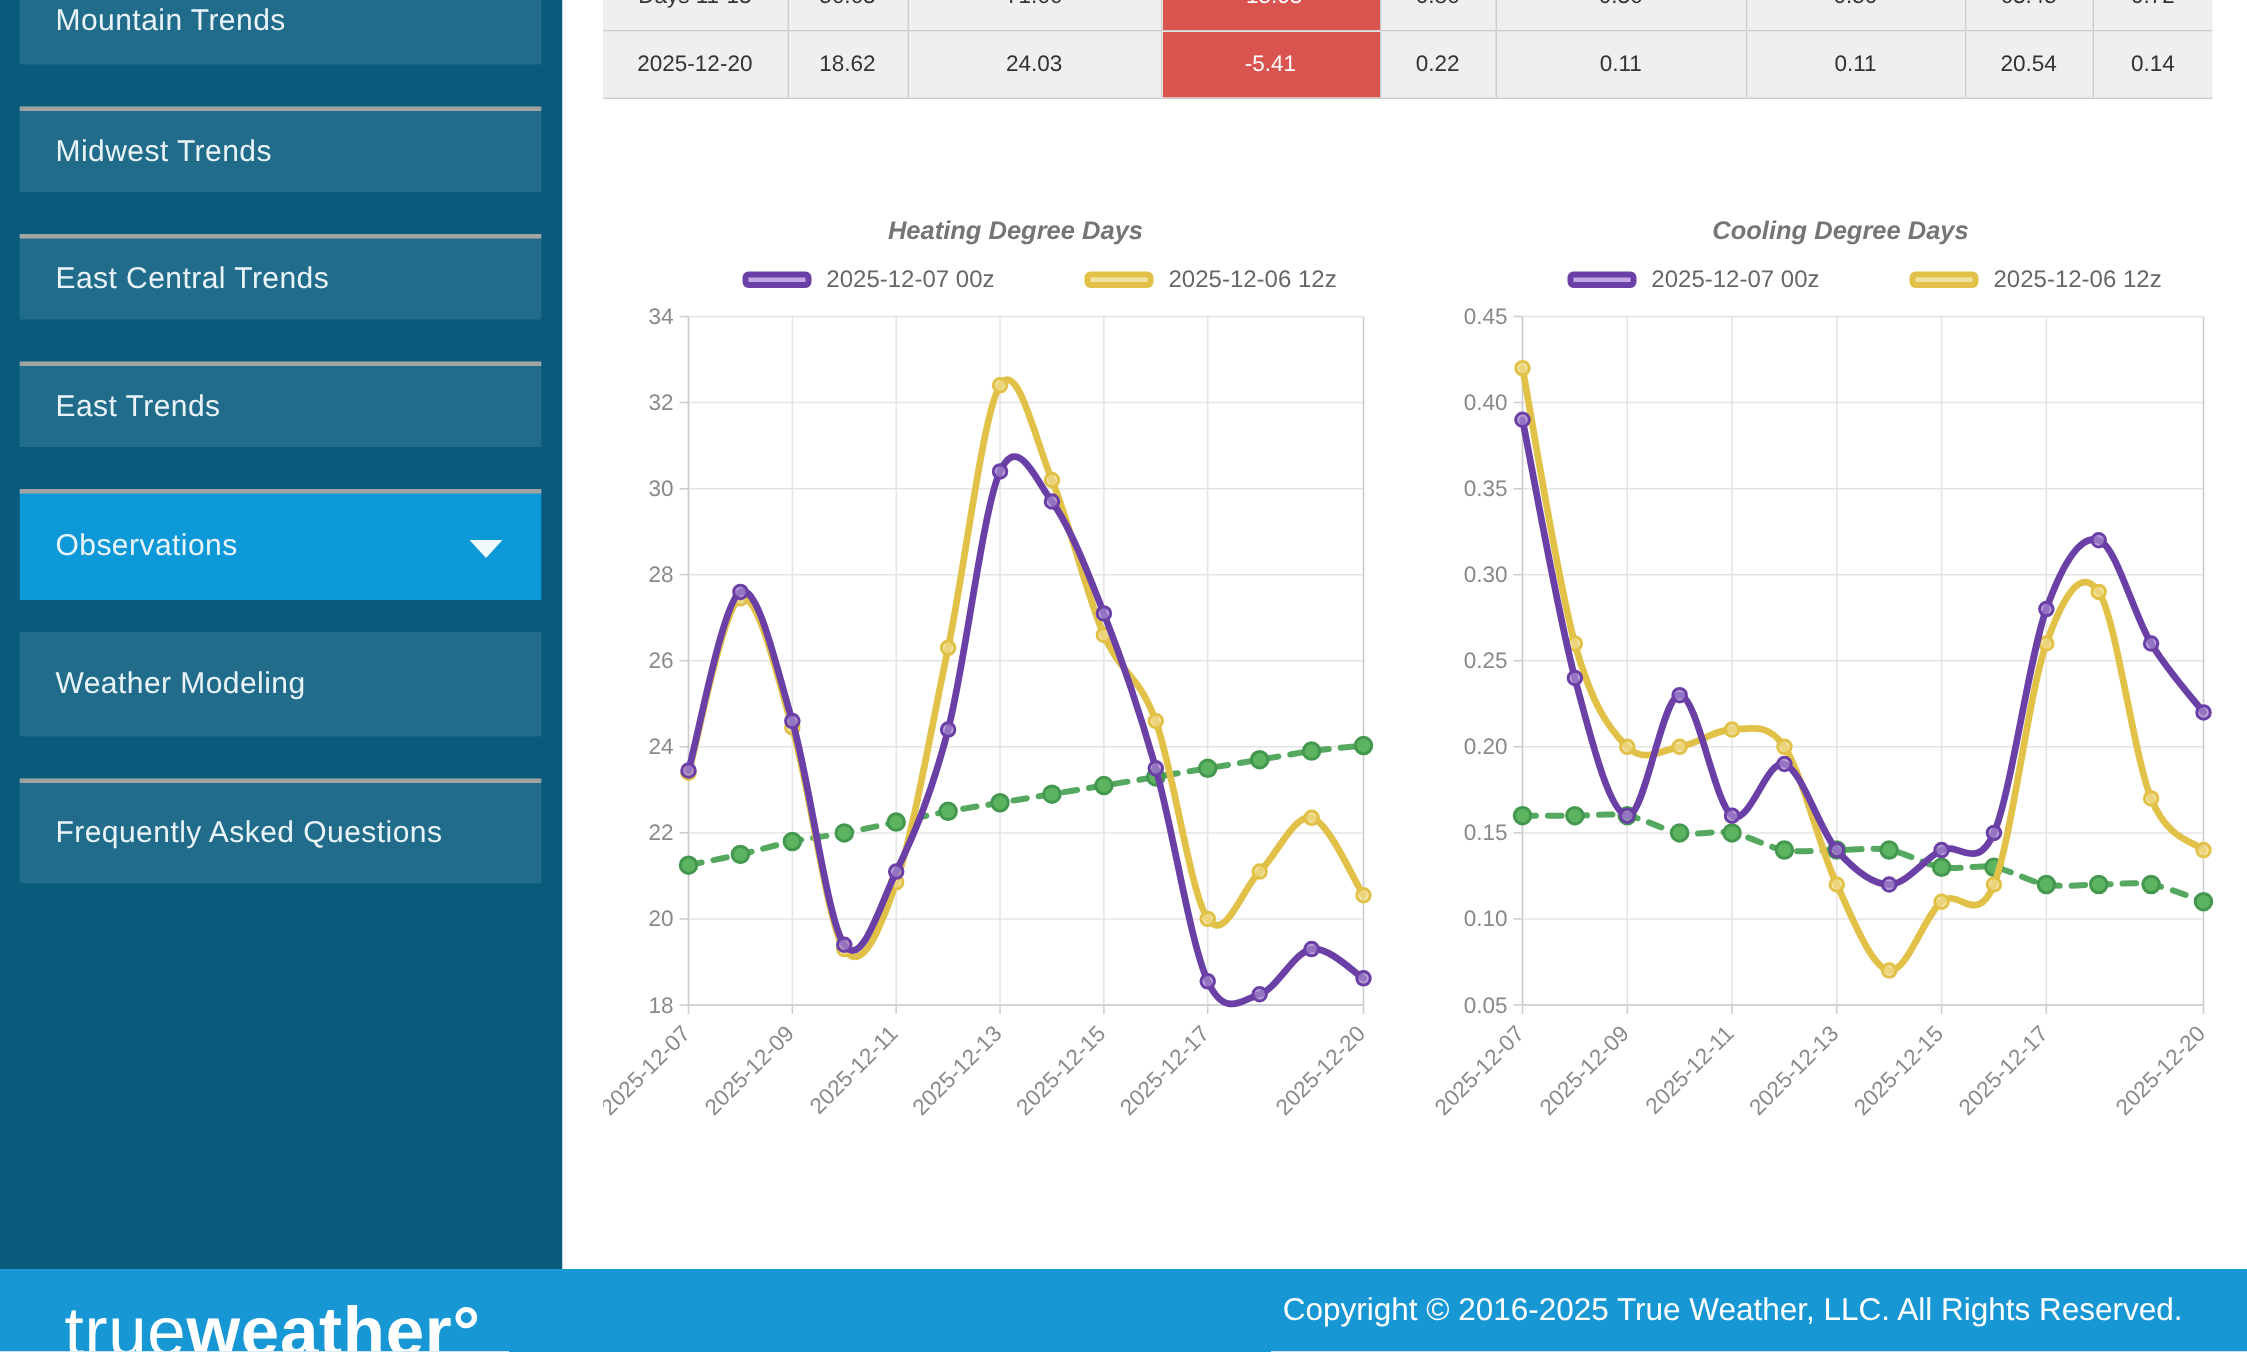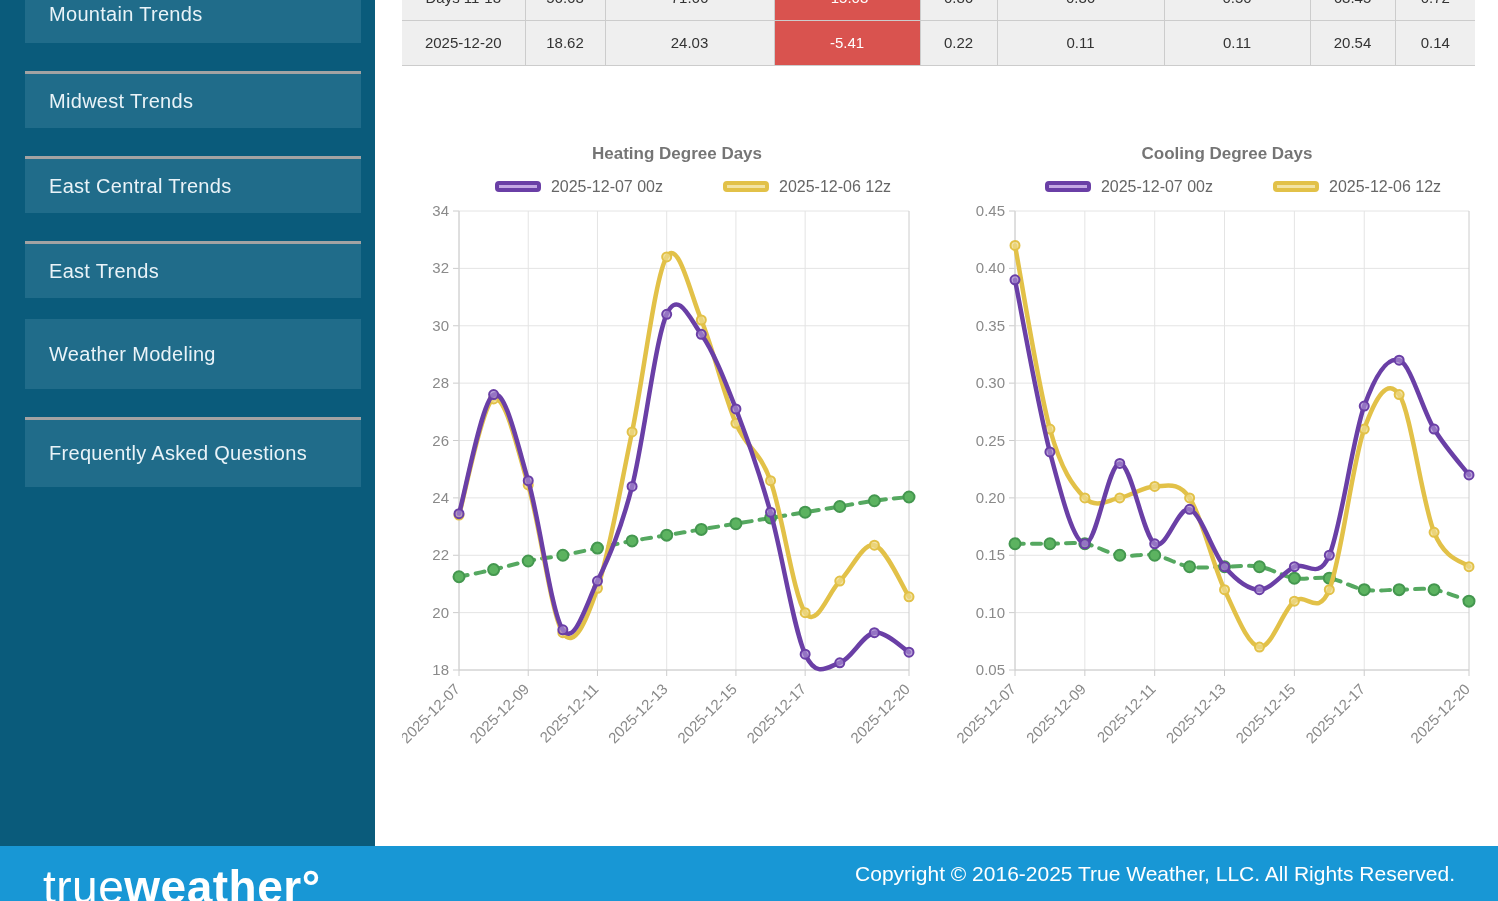--- a/index.html
+++ b/index.html
@@ -8,21 +8,21 @@
     width: 1498px; height: 901px; overflow: hidden;
     background: #ffffff;
     font-family: "Liberation Sans", sans-serif;
   }
   .app { display: flex; height: 846px; overflow: hidden; }
 
   
   .sidebar {
     width: 375px; min-width: 375px;
     background: #0a5b7b;
-    padding: 0 14px 0 25px;
+    padding: 0 14px 0 13px;
     overflow: hidden;
   }
   .group { overflow: hidden; }
   .g1 { margin-top: -14px; }
   .g2 { margin-top: 21px; }
   .menu-item {
     position: relative;
     display: flex; align-items: center;
     padding: 0 24px;
     background: #206c8a;
@@ -58,21 +58,21 @@
   tr.emph td { border-top: 3px solid #155e80; border-bottom: 3px solid #155e80; }
   tr.emph td:first-child { border-left: 3px solid #155e80; }
   tr.emph td:last-child { border-right: 3px solid #155e80; }
   td.neg { background: #d9534f; color: #fff; margin-left: 45px; }
 
   
   .charts { display: flex; margin-top: 78px; }
   .chart { width: 550px; }
   .chart h3 {
     margin: 0; text-align: center;
-    color: #757575; font-size: 17px; font-weight: 700; line-height: 20px;
+    color: #757575; font-size: 17px; font-weight: 700; line-height: 20px; font-style: italic;
   }
   .legend { display: flex; justify-content: center; align-items: center; gap: 28px; margin-top: 13px; height: 20px; }
   .lg { display: flex; align-items: center; gap: 10px; color: #666; font-size: 16px; cursor: pointer; margin-left: 32px; }
   .swatch { display: inline-block; width: 46px; height: 11px; border: 4px solid; border-radius: 4px; }
   svg.plot { display: block; margin-top: 6px; }
   svg.plot text { font-family: "Liberation Sans", sans-serif; font-size: 15px; fill: #8a8a8a; }
 
   
   .site-footer {
     height: 55px; background: #1897d5;
@@ -96,20 +96,24 @@
           <span>Mountain Trends</span>
         </div>
         <div class="menu-item">
           <span>Midwest Trends</span>
         </div>
         <div class="menu-item">
           <span>East Central Trends</span>
         </div>
         <div class="menu-item">
           <span>East Trends</span>
+        </div>
+        <div class="menu-item active">
+          <span>Observations</span>
+          <i class="chevron"></i>
         </div>
       </div>
       <div class="group g2">
         <div class="menu-item">
           <span>Weather Modeling</span>
         </div>
         <div class="menu-item">
           <span>Frequently Asked Questions</span>
         </div>
       </div>

